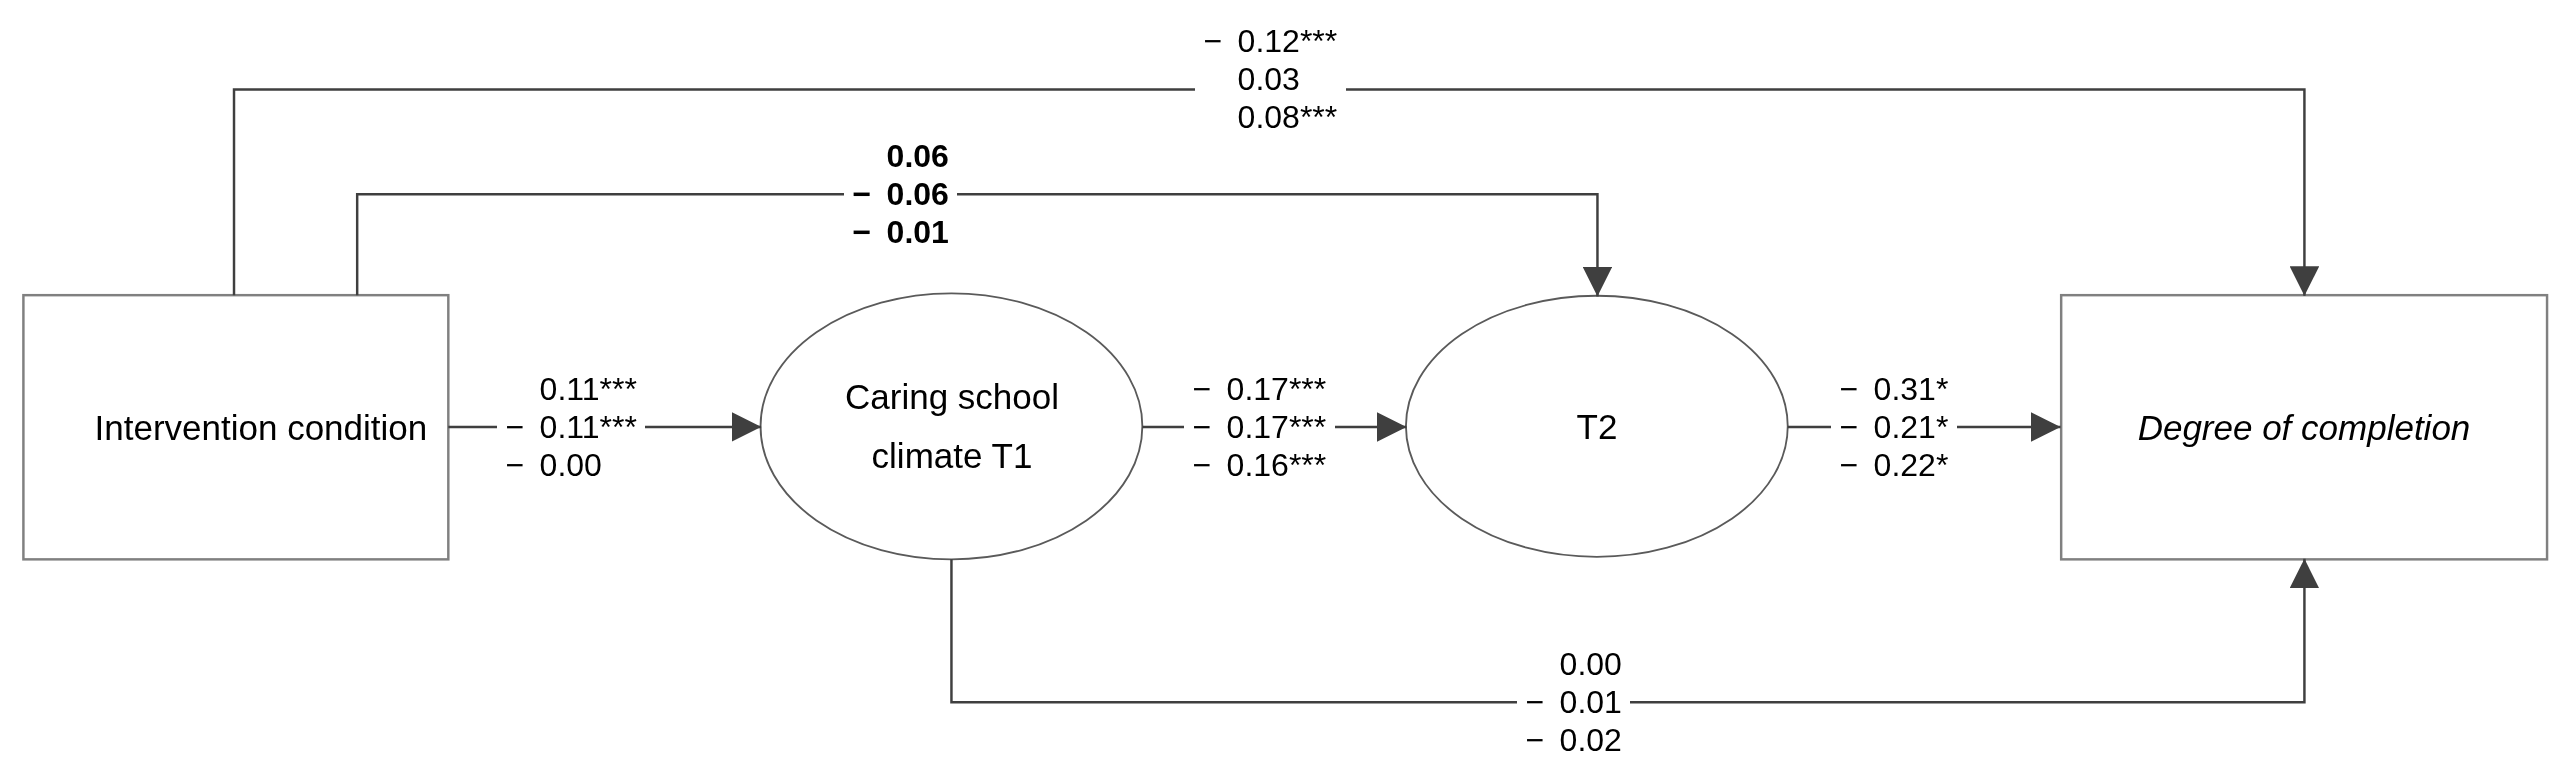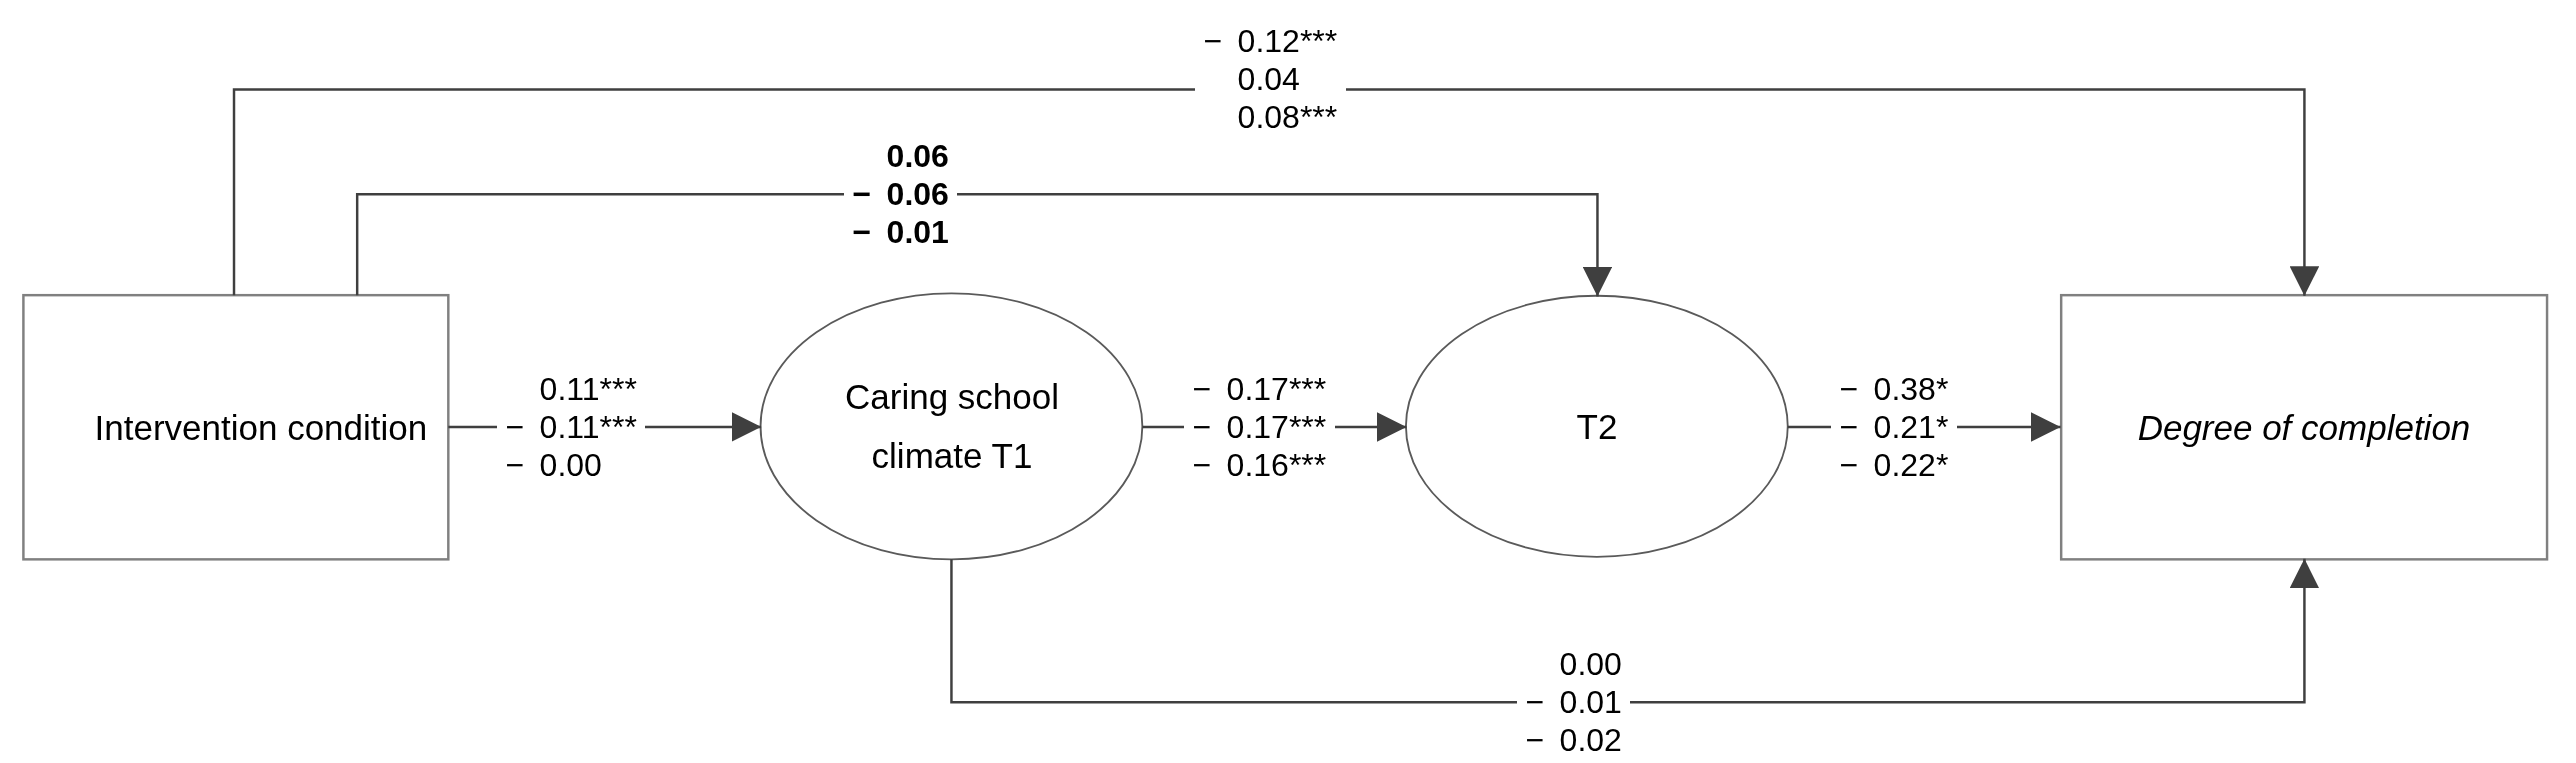--- a/index.html
+++ b/index.html
@@ -71,21 +71,21 @@
       <div>Degree of completion</div>
     </div>
 
   <div class="coef" style="left:1195px;top:18px;">
       <div class="row">
         <span class="sign">−</span>
         <span class="val">0.12***</span>
       </div>
       <div class="row">
         <span class="sign"></span>
-        <span class="val">0.04</span>
+        <span class="val">0.03</span>
       </div>
       <div class="row">
         <span class="sign"></span>
         <span class="val">0.08***</span>
       </div>
     </div>
   <div class="coef" style="left:844px;top:133px;font-weight:bold;">
       <div class="row">
         <span class="sign"></span>
         <span class="val">0.06</span>
@@ -123,21 +123,21 @@
         <span class="val">0.17***</span>
       </div>
       <div class="row">
         <span class="sign">−</span>
         <span class="val">0.16***</span>
       </div>
     </div>
   <div class="coef" style="left:1831px;top:366px;">
       <div class="row">
         <span class="sign">−</span>
-        <span class="val">0.38*</span>
+        <span class="val">0.31*</span>
       </div>
       <div class="row">
         <span class="sign">−</span>
         <span class="val">0.21*</span>
       </div>
       <div class="row">
         <span class="sign">−</span>
         <span class="val">0.22*</span>
       </div>
     </div>

